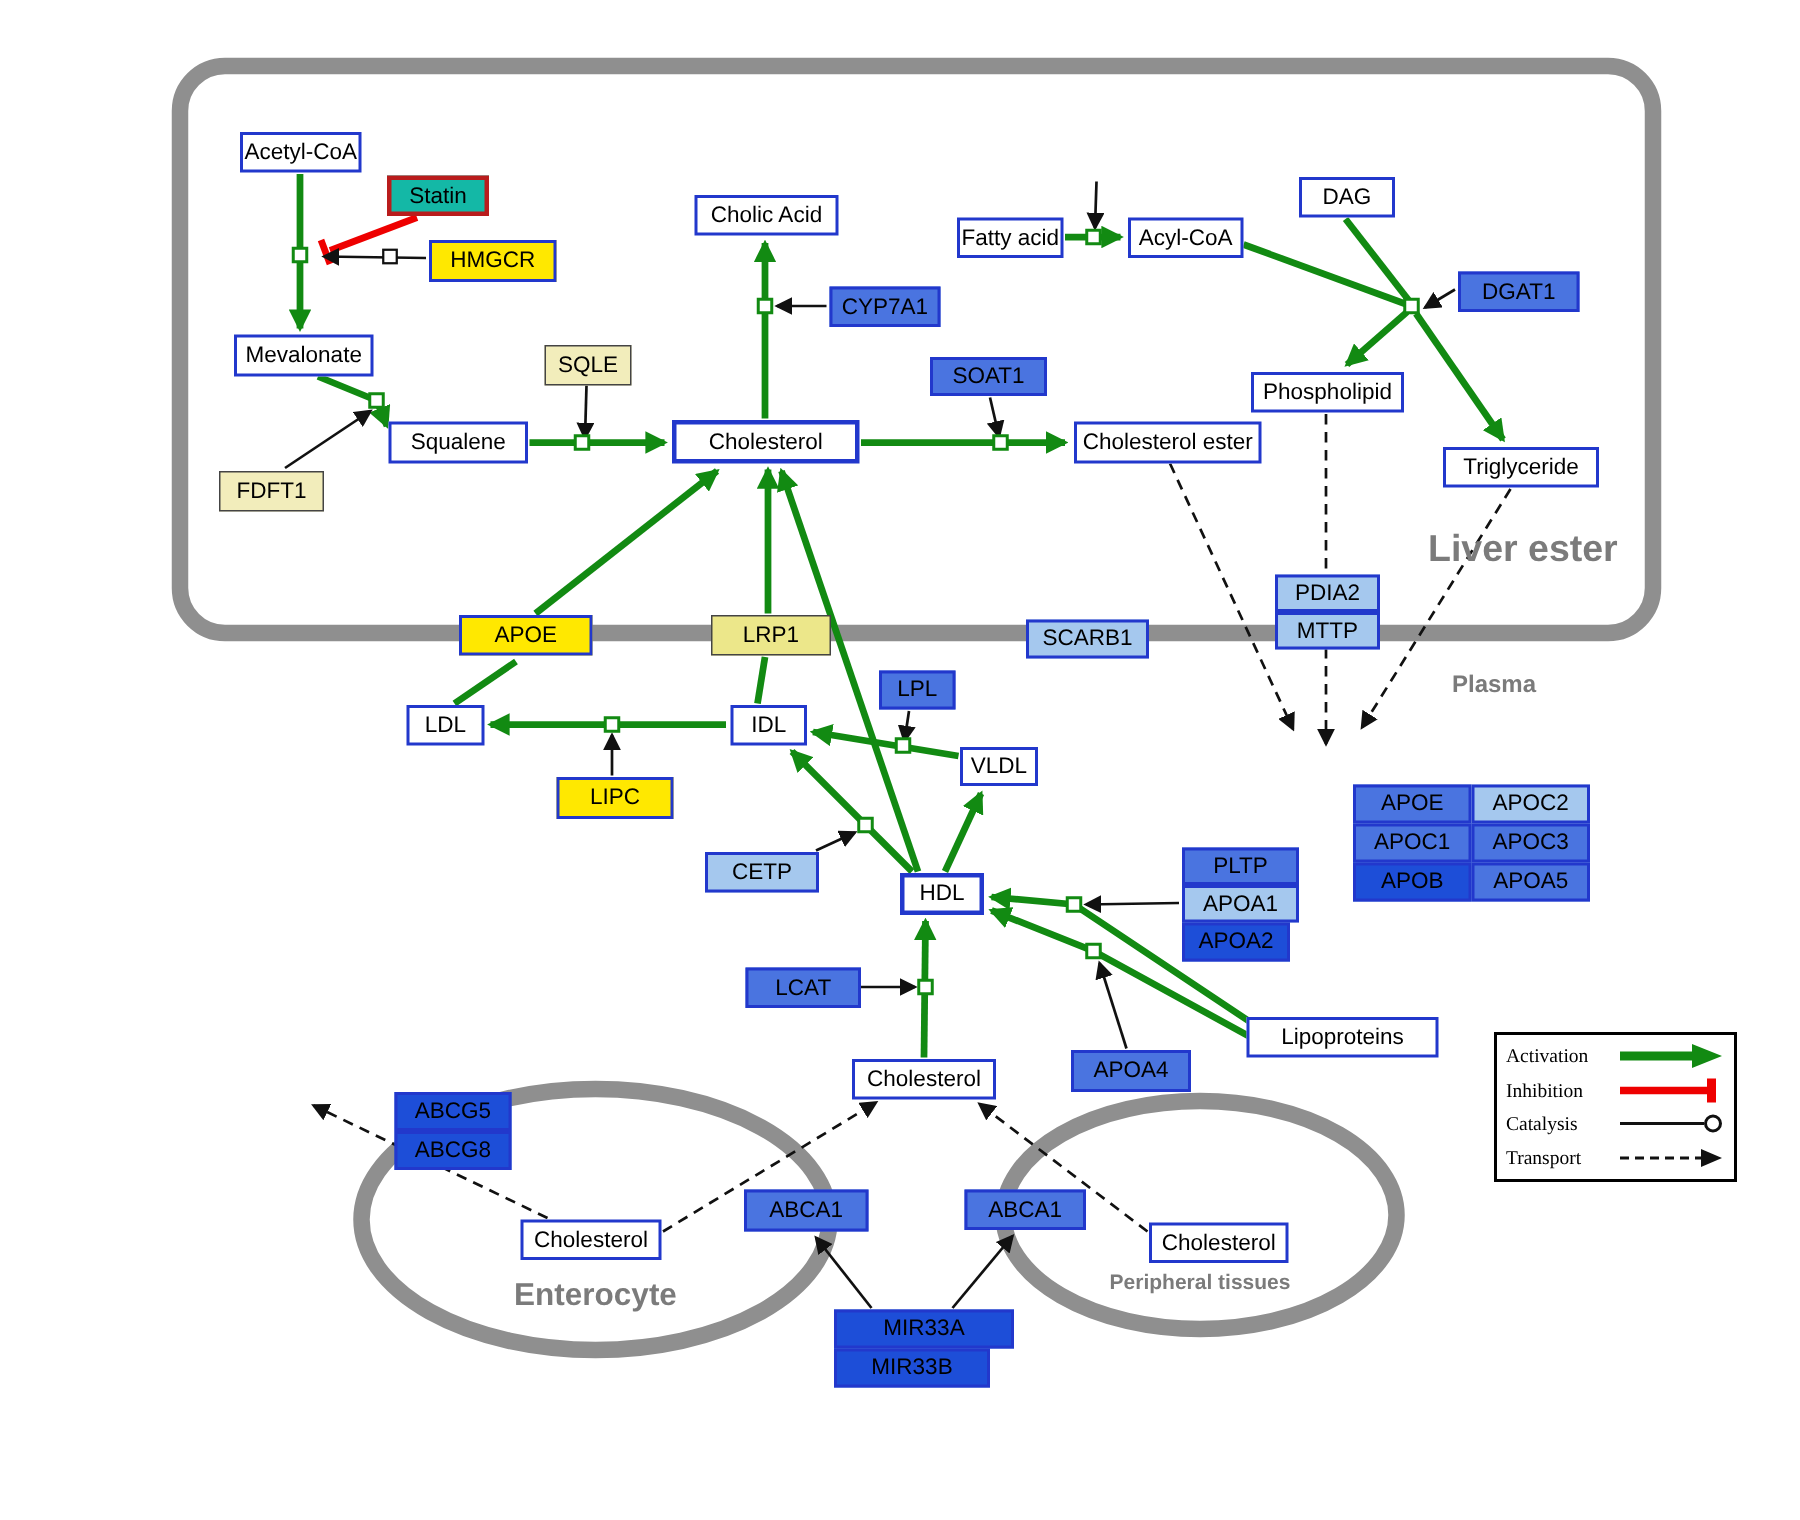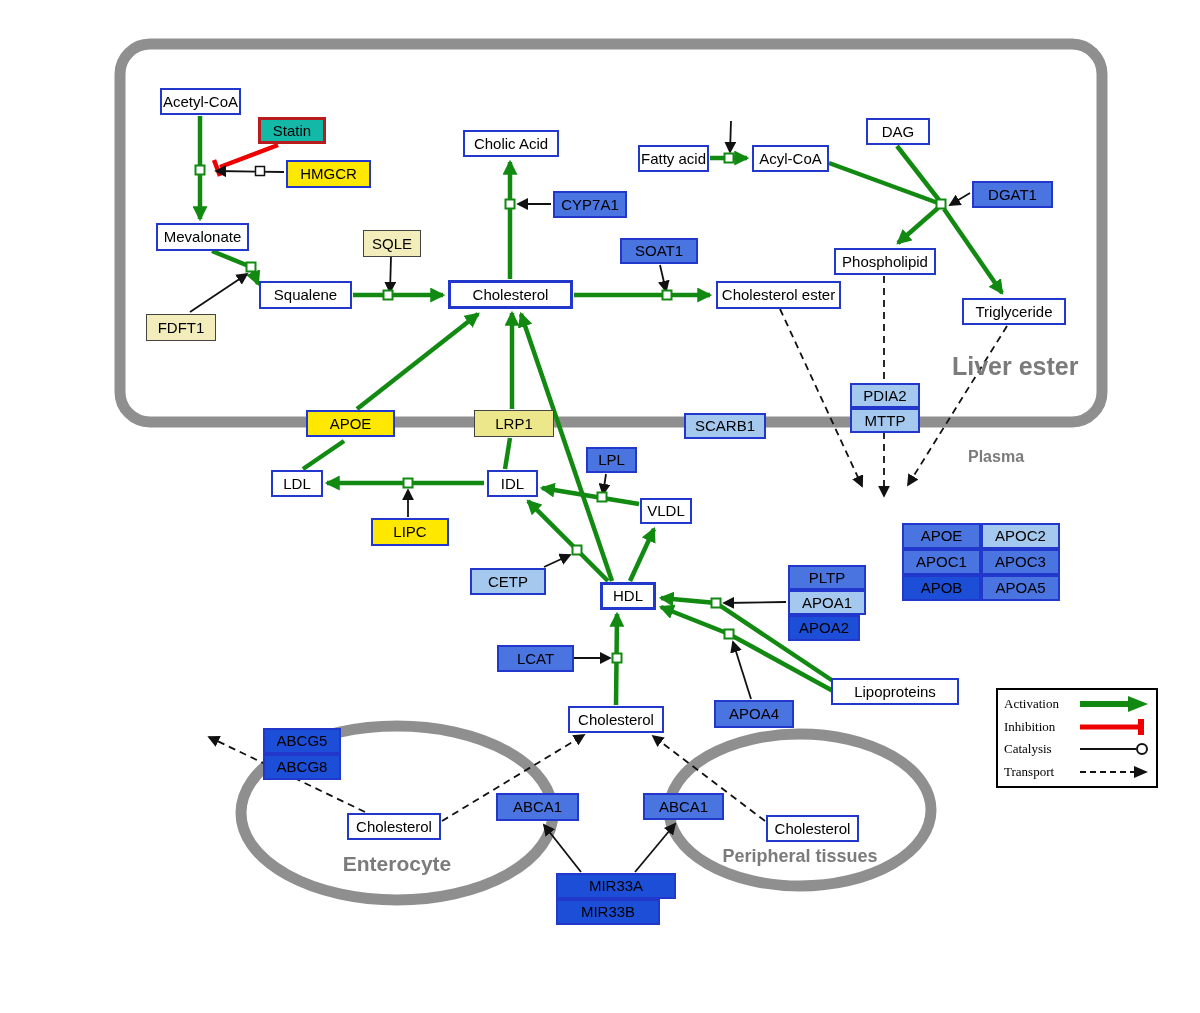--- a/index.html
+++ b/index.html
@@ -116,21 +116,21 @@
       <rect x="612.5" y="653.5" width="9" height="9"></rect>
       <rect x="711.5" y="598.5" width="9" height="9"></rect>
       <rect x="724.5" y="629.5" width="9" height="9"></rect>
       <rect x="255.5" y="166.5" width="9" height="9" stroke="#111" stroke-width="1.5"></rect>
     </g>
   </svg>
 
   <div class="comp-label" style="left:952px;top:352px;font-size:25px;">Liver ester</div>
   <div class="comp-label" style="left:968px;top:448px;font-size:16px;">Plasma</div>
   <div class="comp-label" style="left:317px;top:852px;width:160px;text-align:center;font-size:21px;">Enterocyte</div>
-  <div class="comp-label" style="left:697px;top:846px;width:206px;text-align:center;font-size:18px;">Peripheral tissues</div>
+  <div class="comp-label" style="left:697px;top:846px;width:206px;text-align:center;font-size:14px;">Peripheral tissues</div>
 
   <div class="node metabolite" style="left:160px;top:88px;width:81px;height:27px">
       <span>Acetyl-CoA</span>
     </div>
   <div class="node statin" style="left:258px;top:117px;width:68px;height:27px">
       <span>Statin</span>
     </div>
   <div class="node yellow" style="left:286px;top:160px;width:85px;height:28px">
       <span>HMGCR</span>
     </div>

